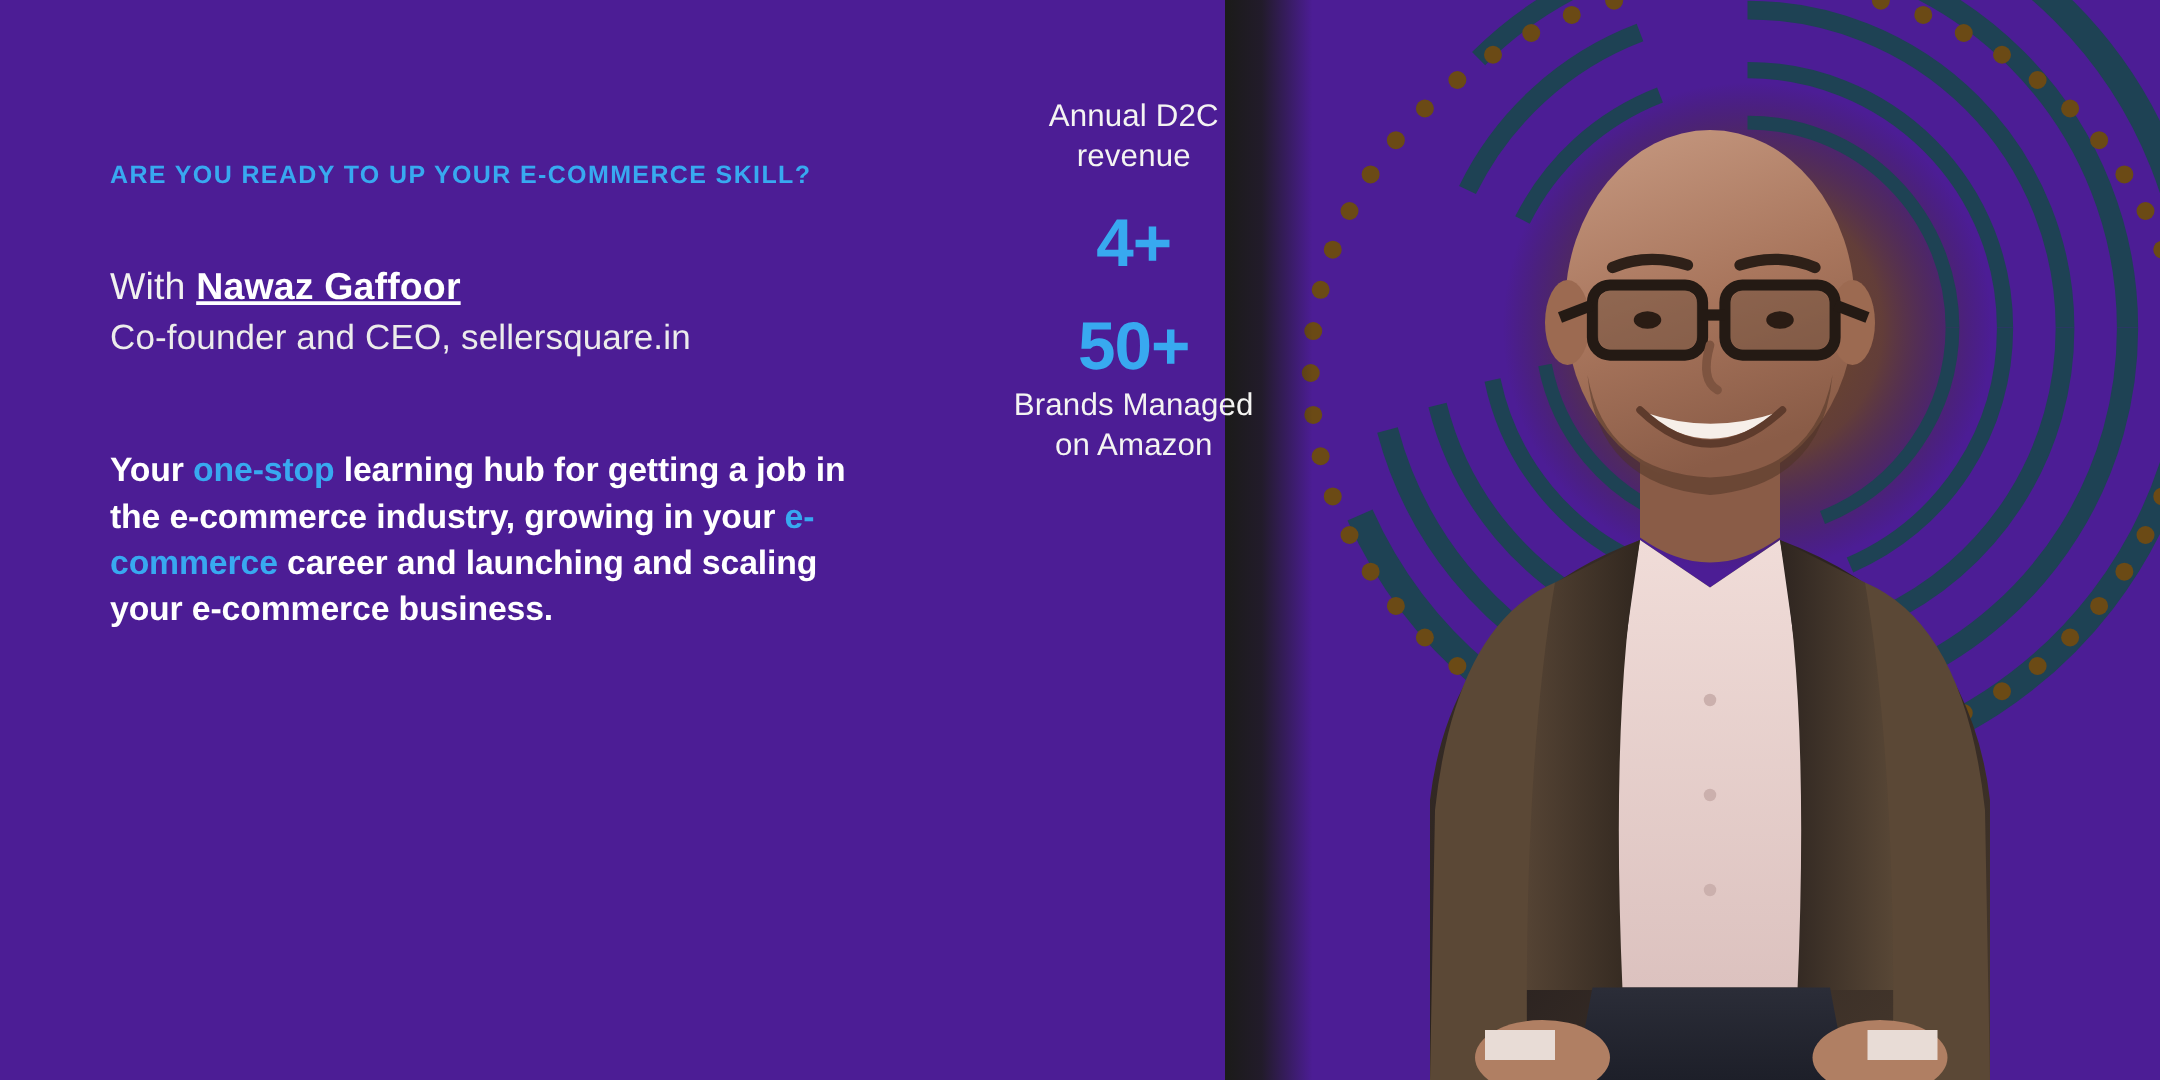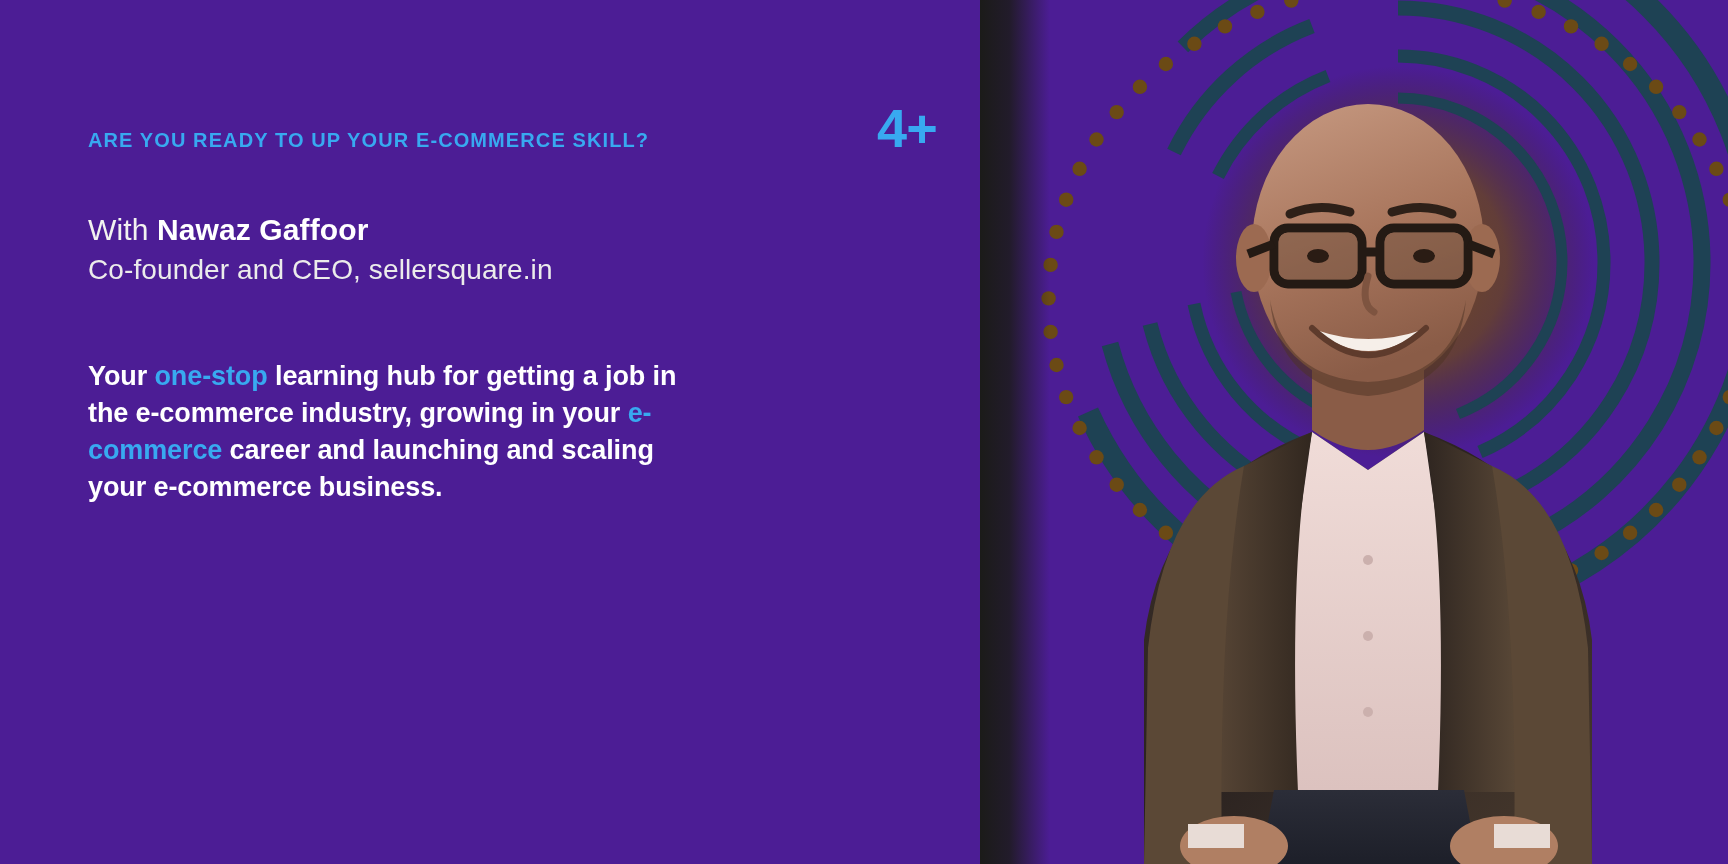--- a/index.html
+++ b/index.html
@@ -54,20 +54,21 @@
     margin-top: 58px;
     color: #f2f2f0;
     font-size: 30px;
     font-weight: 300;
     line-height: 1.32;
     letter-spacing: 0.004em;
   }
   .presenter .name {
     font-weight: bold;
     color: #ffffff;
+    text-decoration: underline;
   }
   .role {
     color: #ececeb;
     font-size: 28px;
     font-weight: 400;
     line-height: 1.32;
     letter-spacing: 0.004em;
     margin-top: 2px;
   }
 
@@ -356,21 +357,24 @@
     </div>
     <div class="role">Co-founder and CEO, sellersquare.in</div>
 
     <div class="pitch">
       <span>Your </span><span class="hl">one-stop</span><span> learning hub for getting a job in the e-commerce industry, growing in your </span><span class="hl">e-commerce</span><span> career and launching and scaling your e-commerce business.</span>
     </div>
   </div>
 
   <div class="stats">
     <div class="stat">
+      <div class="stat-label">Annual D2C revenue</div>
     </div>
     <div class="stat">
       <div class="stat-value">4+</div>
     </div>
     <div class="stat">
+      <div class="stat-value">50+</div>
+      <div class="stat-label">Brands Managed on Amazon</div>
     </div>
   </div>
 
 </div>
 
 </body></html>

